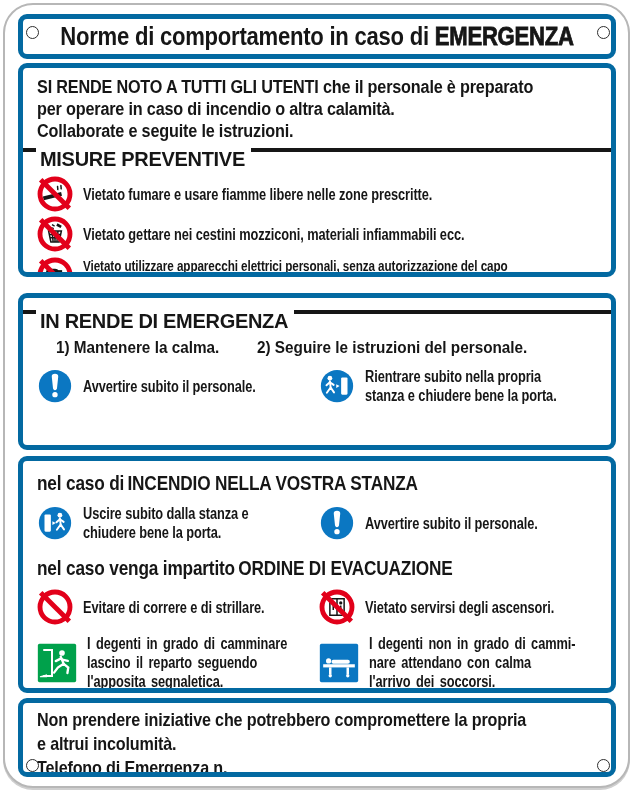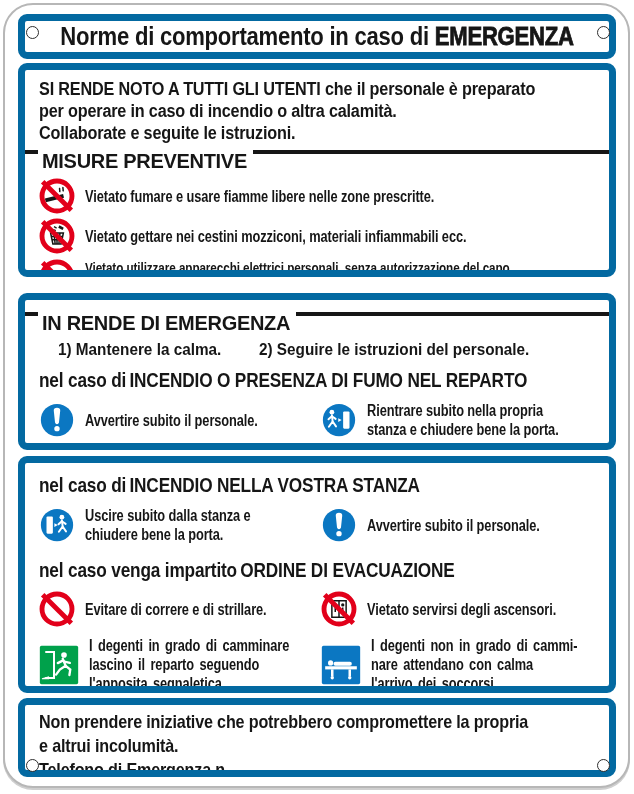--- a/index.html
+++ b/index.html
@@ -10,21 +10,21 @@
     -webkit-font-smoothing:antialiased;
   }
   .sign{position:absolute;inset:0;}
   .sign-edge{
     position:absolute;left:3px;top:3px;right:4px;bottom:6px;
     border:2px solid #b7b7b7;border-radius:30px;background:#fff;
     box-shadow:0 2px 0 #cfcfcf;
   }
   .box{
     position:absolute;left:18px;width:598px;box-sizing:border-box;
-    border:7px solid #0369a1;border-radius:9px;background:#fff;overflow:hidden;
+    border:5px solid #0369a1;border-radius:9px;background:#fff;overflow:hidden;
   }
   .title-box{top:14px;height:45px;display:flex;align-items:center;justify-content:center;}
   .title-line{white-space:nowrap;font-size:26px;transform:scaleX(.85);letter-spacing:-.3px;}
   .title-emph{-webkit-text-stroke:.8px #161616;}
   .boxA{top:63px;height:214px;padding:8px 14px 16px;}
   .boxB{top:293px;height:157px;padding:6px 14px 0;}
   .boxC{top:456px;height:237px;padding:10px 14px 0;}
   .boxD{top:698px;height:79px;padding:5px 14px 12px;}
 
   .intro p{margin:0;font-size:18px;line-height:22px;white-space:nowrap;
@@ -158,23 +158,20 @@
   <div class="box boxB">
     <div class="legend">
       <span class="dash"></span>
       <h2>IN RENDE DI EMERGENZA</h2>
       <span class="rule"></span>
     </div>
     <div class="steps">
       <span class="s1"><span class="st">1) Mantenere la calma.</span></span>
       <span><span class="st">2) Seguire le istruzioni del personale.</span></span>
     </div>
-    <h3 class="case">
-      <span class="case-in"><span>nel caso di</span><span class="caps">INCENDIO O PRESENZA DI FUMO NEL REPARTO</span></span>
-    </h3>
     <div class="cols">
       <div class="col colL">
         <span class="ic">
           <svg width="36" height="36" viewBox="0 0 48 48">
             <circle cx="24" cy="24" r="21.5" style="fill:var(--mandatory-blue)"></circle>
             <path d="M24 7.5c2.9 0 4.6 1.6 4.3 4.2l-1.6 15.1c-.2 1.9-1.2 2.9-2.7 2.9s-2.5-1-2.7-2.9l-1.6-15.1C19.4 9.1 21.1 7.5 24 7.5z" style="fill:#fff"></path>
             <circle cx="24" cy="35.5" r="3.6" style="fill:#fff"></circle>
           </svg>
         </span>
         <p class="txt">

